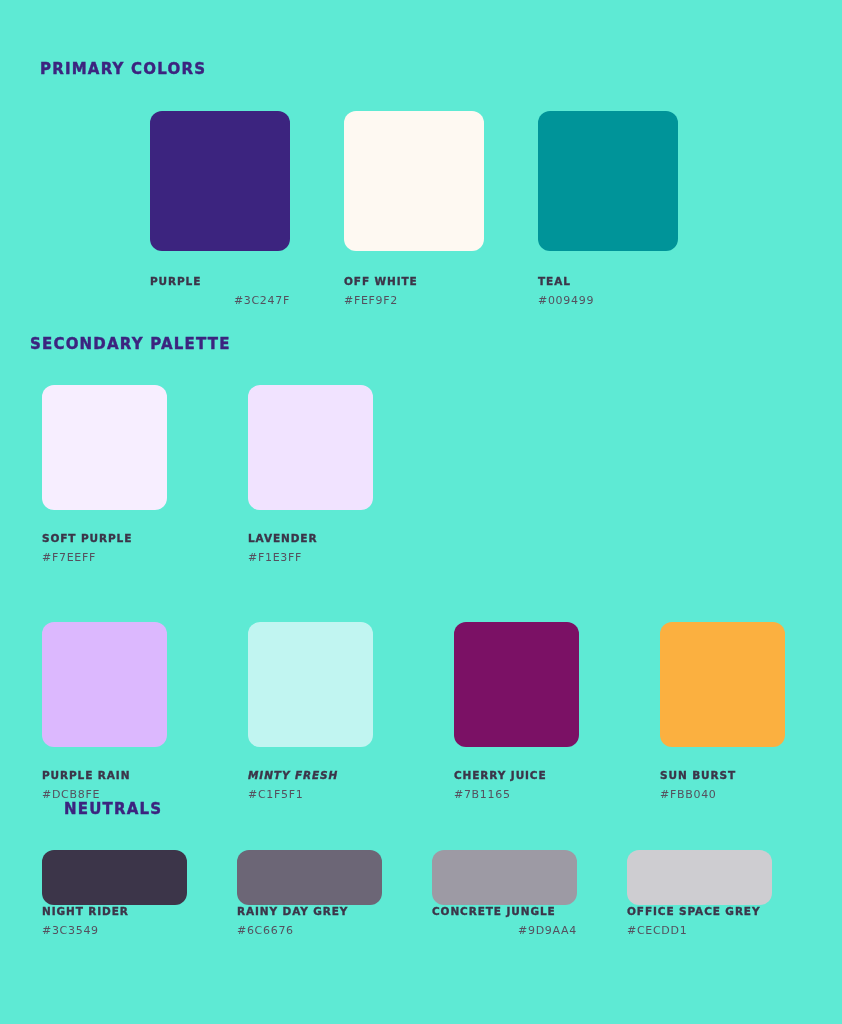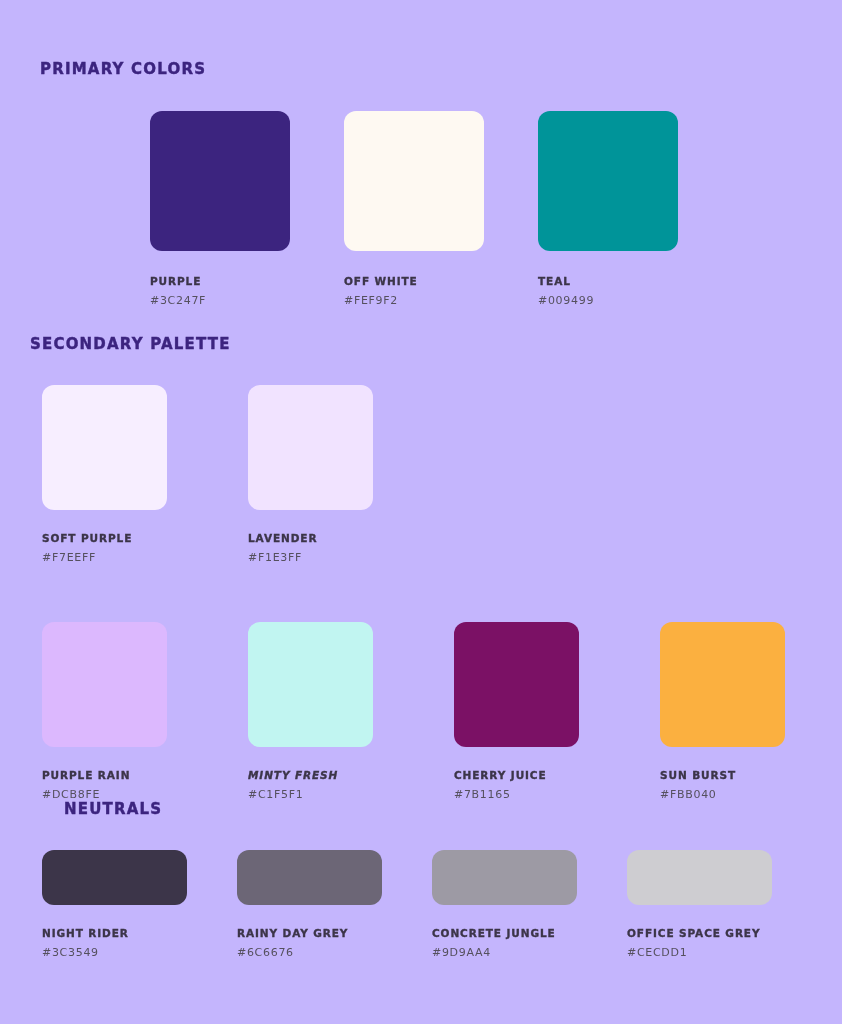--- a/index.html
+++ b/index.html
@@ -31,35 +31,35 @@
   #secondary .row{margin-top:32px;margin-left:42px;gap:81px;}
   #secondary .swatch{width:125px;height:125px;}
   #secondary .name{margin-top:22px;}
   #secondary .row.second{margin-top:58px;}
 
   
   #neutrals{top:800px;}
   #neutrals .sec-title{margin-left:64px;}
   #neutrals .row{margin-top:32px;margin-left:42px;gap:50px;}
   #neutrals .swatch{width:145px;height:55px;}
-  #neutrals .name{margin-top:22px;}
+  #neutrals .name{}
 </style>
 </head>
 <body>
 
-<div class="page" style="background: #c4b5fd;">
+<div class="page" style="background: #5eead4;">
 
   <div class="section" id="primary">
     <div class="sec-title" style="color: rgb(60, 36, 127);">PRIMARY COLORS</div>
     <div class="row">
 
       <div class="cell">
         <div class="swatch" style="background: rgb(60, 36, 127);"></div>
         <div class="name" style="color: rgb(60, 53, 73); -webkit-text-stroke: 0.35px rgb(60, 53, 73);">PURPLE</div>
-        <div class="hex" style="color: rgb(85, 80, 94);">#3C247F</div>
+        <div class="hex" style="color: rgb(85, 80, 94); text-align: right;">#3C247F</div>
       </div>
 
       <div class="cell">
         <div class="swatch" style="background: rgb(254, 249, 242);"></div>
         <div class="name" style="color: rgb(60, 53, 73); -webkit-text-stroke: 0.35px rgb(60, 53, 73);">OFF WHITE</div>
         <div class="hex" style="color: rgb(85, 80, 94);">#FEF9F2</div>
       </div>
 
       <div class="cell">
         <div class="swatch" style="background: rgb(0, 148, 153);"></div>
@@ -119,21 +119,21 @@
         <div class="hex" style="color: rgb(85, 80, 94);">#3C3549</div>
       </div>
       <div class="cell">
         <div class="swatch" style="background: rgb(108, 102, 118);"></div>
         <div class="name" style="color: rgb(60, 53, 73); -webkit-text-stroke: 0.35px rgb(60, 53, 73);">RAINY DAY GREY</div>
         <div class="hex" style="color: rgb(85, 80, 94);">#6C6676</div>
       </div>
       <div class="cell">
         <div class="swatch" style="background: rgb(157, 154, 164);"></div>
         <div class="name" style="color: rgb(60, 53, 73); -webkit-text-stroke: 0.35px rgb(60, 53, 73);">CONCRETE JUNGLE</div>
-        <div class="hex" style="color: rgb(85, 80, 94);">#9D9AA4</div>
+        <div class="hex" style="color: rgb(85, 80, 94); text-align: right;">#9D9AA4</div>
       </div>
       <div class="cell">
         <div class="swatch" style="background: rgb(206, 205, 209);"></div>
         <div class="name" style="color: rgb(60, 53, 73); -webkit-text-stroke: 0.35px rgb(60, 53, 73);">OFFICE SPACE GREY</div>
         <div class="hex" style="color: rgb(85, 80, 94);">#CECDD1</div>
       </div>
     </div>
   </div>
 
 </div>

